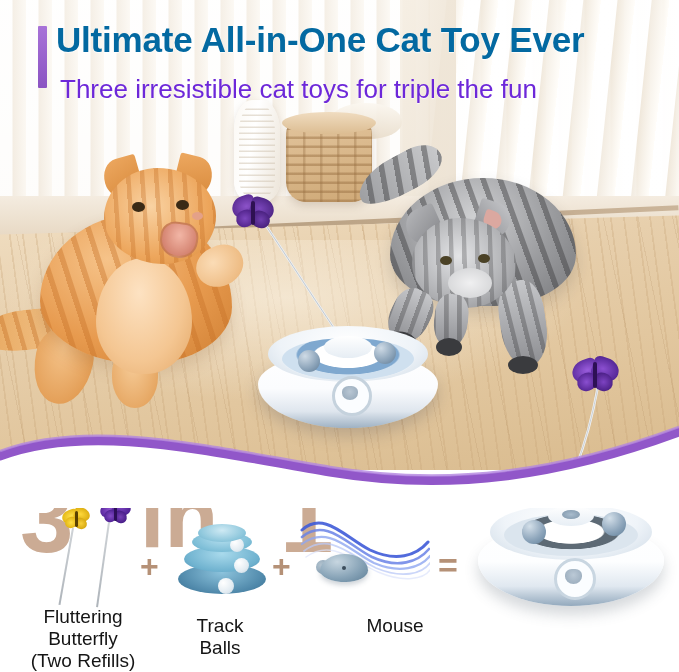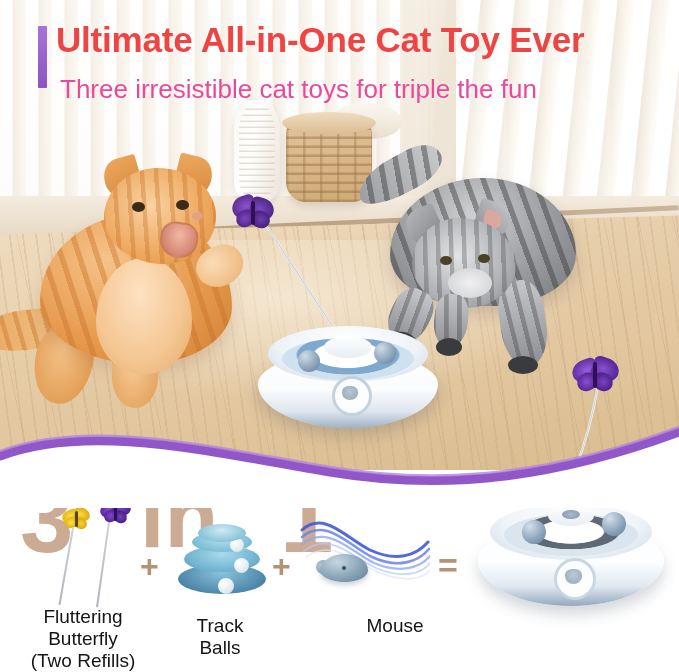--- a/index.html
+++ b/index.html
@@ -275,27 +275,27 @@
   .bfly-right .bd{position:absolute;left:21px;top:4px;width:4px;height:26px;background:#2d1055;border-radius:3px;}
 
   
   .headwrap{position:absolute;left:0;top:22px;width:679px;height:96px;z-index:9;}
   .accentbar{
     position:absolute;left:38px;top:4px;width:9px;height:62px;
     background:linear-gradient(180deg,#a873d8,#8b54c2);border-radius:1px;
   }
   .h1{
     position:absolute;left:56px;top:-2px;width:610px;
-    font-size:35px;font-weight:bold;color:#ef4444;
+    font-size:35px;font-weight:bold;color:#0369a1;
     letter-spacing:-.2px;text-shadow:0 1px 1px rgba(255,255,255,.8);
     white-space:nowrap;
   }
   .h2{
     position:absolute;left:60px;top:52px;width:610px;
-    font-size:26px;font-weight:normal;color:#ec4899;
+    font-size:26px;font-weight:normal;color:#6d28d9;
     text-shadow:0 1px 1px rgba(255,255,255,.8);white-space:nowrap;
   }
 
   
   .wave{position:absolute;left:0;top:398px;width:679px;height:110px;z-index:8;}
 
   
   .bottom{position:absolute;left:0;top:470px;width:679px;height:202px;background:#ffffff;}
 
   .bignum{

